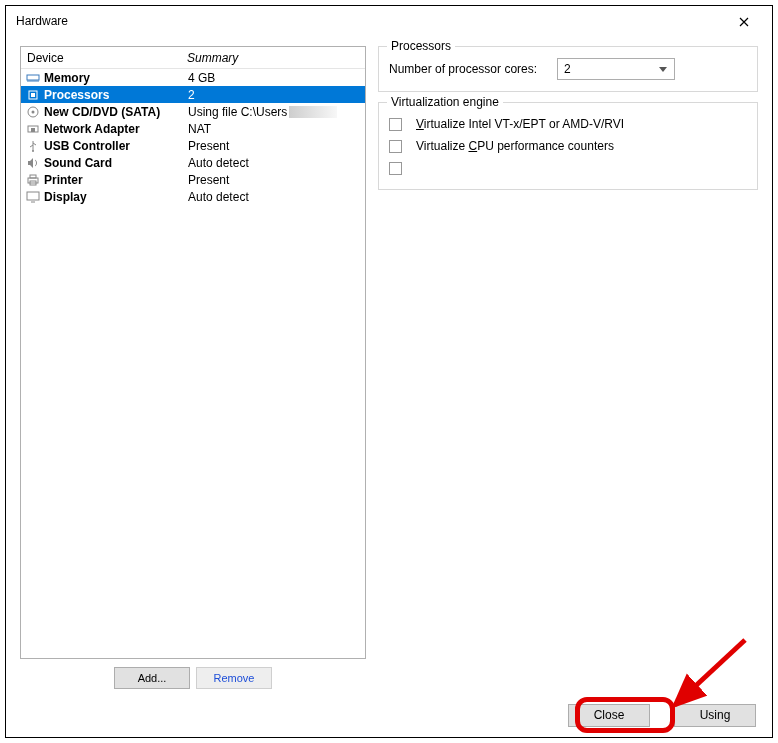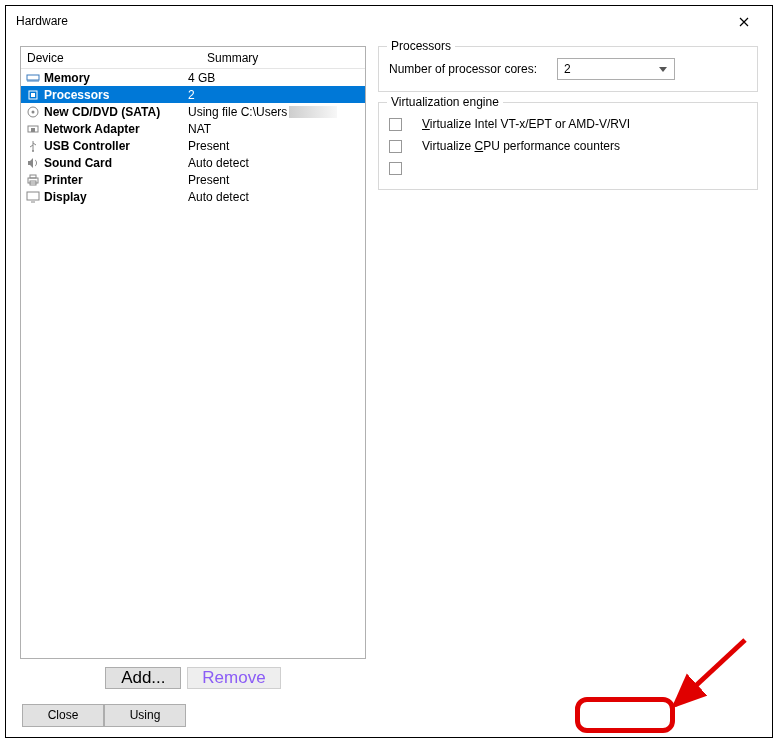--- a/index.html
+++ b/index.html
@@ -4,44 +4,44 @@
 <style>
 * { box-sizing: border-box; margin: 0; padding: 0; font-family: "Segoe UI", Tahoma, sans-serif; font-size: 12px; }
 body { width: 778px; height: 743px; background: #fff; position: relative; }
 .window { position: absolute; inset: 5px; border: 1px solid #000; background: #fff; display: flex; flex-direction: column; }
 .titlebar { height: 30px; display: flex; align-items: center; padding: 0 10px; text-align: right; }
 .titlebar-title { font-size: 12px; }
 .close-x { position: absolute; right: 8px; top: 4px; width: 40px; height: 24px; display: flex; align-items: center; justify-content: center; font-size: 14px; }
 .content { flex: 1; display: flex; padding: 10px 14px 0 14px; gap: 12px; }
 .left-col { width: 346px; display: flex; flex-direction: column; }
 .device-list { flex: 1; border: 1px solid #b0b0b0; background: #fff; overflow: hidden; }
-.dl-header { display: flex; border-bottom: 1px solid #e5e5e5; height: 22px; align-items: center; gap: 20px; }
+.dl-header { display: flex; border-bottom: 1px solid #e5e5e5; height: 22px; align-items: center; }
 .dl-header > div { padding: 3px 6px; color: #000; }
 .col-device { width: 160px; }
-.col-summary { flex: 1; }
+.col-summary { flex: 1; font-style: italic; }
 .dl-row { display: flex; height: 17px; align-items: center; padding-left: 4px; }
 .dl-row.selected { background: #0078d7; color: #fff; }
 .dl-icon { width: 16px; height: 14px; margin-right: 3px; display: flex; align-items: center; justify-content: center; }
 .dl-icon svg { width: 14px; height: 12px; }
 .dl-name { width: 137px; white-space: nowrap; overflow: hidden; font-weight: bold; }
 .dl-summary { flex: 1; white-space: nowrap; overflow: hidden; margin-left: 7px; }
 .left-buttons { display: flex; justify-content: center; gap: 6px; padding: 8px 0 4px 0; }
-.btn { height: 22px; border: 1px solid #adadad; background: #e1e1e1; padding: 0 14px; min-width: 76px; font-size: 17px; }
-.btn:disabled { color: #8b5cf6; background: #eee; border-color: #cfcfcf; }
+.btn { height: 22px; border: 1px solid #adadad; background: #e1e1e1; padding: 0 14px; min-width: 76px; font-size: 11px; }
+.btn:disabled { color: #1d4ed8; background: #eee; border-color: #cfcfcf; }
 .right-col { flex: 1; display: flex; flex-direction: column; gap: 10px; }
 .groupbox { border: 1px solid #d8d8d8; padding: 10px 10px 10px 10px; position: relative; }
 .groupbox-title { position: absolute; top: -8px; left: 8px; background: #fff; padding: 0 4px; font-size: 12px; color: #000; }
 .row-inline { display: flex; align-items: center; gap: 20px; height: 24px; }
 .label { font-size: 12px; }
 .select { border: 1px solid #adadad; height: 22px; width: 118px; padding: 0 20px 0 6px; background: #fff; position: relative; display: flex; align-items: center; }
 .select::after { content: ""; position: absolute; right: 7px; top: 8px; width: 0; height: 0; border-left: 4px solid transparent; border-right: 4px solid transparent; border-top: 5px solid #555; }
-.chk-row { display: flex; align-items: center; gap: 20px; height: 22px; }
+.chk-row { display: flex; align-items: center; gap: 14px; height: 22px; }
 .chk { width: 13px; height: 13px; border: 1px solid #989898; background: #fff; }
 .ul1 { text-decoration: underline; text-decoration-thickness: 1px; }
-.bottom-bar { display: flex; align-items: center; gap: 0; height: 44px; padding: 0 16px; }
+.bottom-bar { display: flex; justify-content: flex-end; align-items: center; gap: 24px; height: 44px; padding: 0 16px; }
 .btn-wide { min-width: 82px; height: 23px; border: 1px solid #adadad; background: #e1e1e1; }
 .ann-box { position: absolute; border: 5px solid #e00000; border-radius: 12px; pointer-events: none; }
 .ann-arrow { position: absolute; pointer-events: none; }
 .smudge { display: inline-block; width: 48px; height: 12px; background: linear-gradient(90deg, rgba(200,200,200,0.9), rgba(230,230,230,0.3)); vertical-align: middle; margin-left: 2px; }
 </style>
 </head>
 <body>
 
 <div class="window">
   <div class="titlebar">

